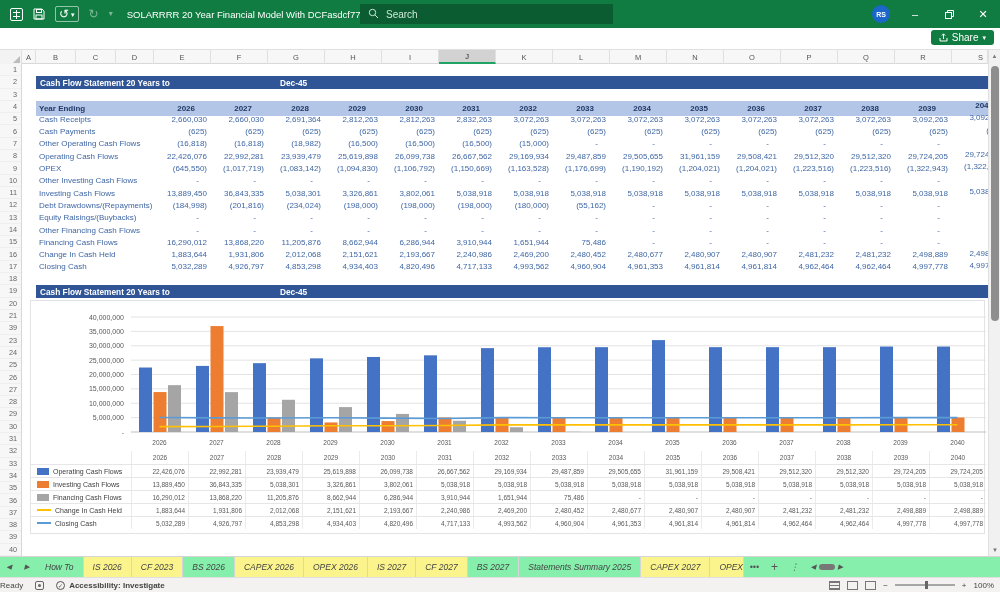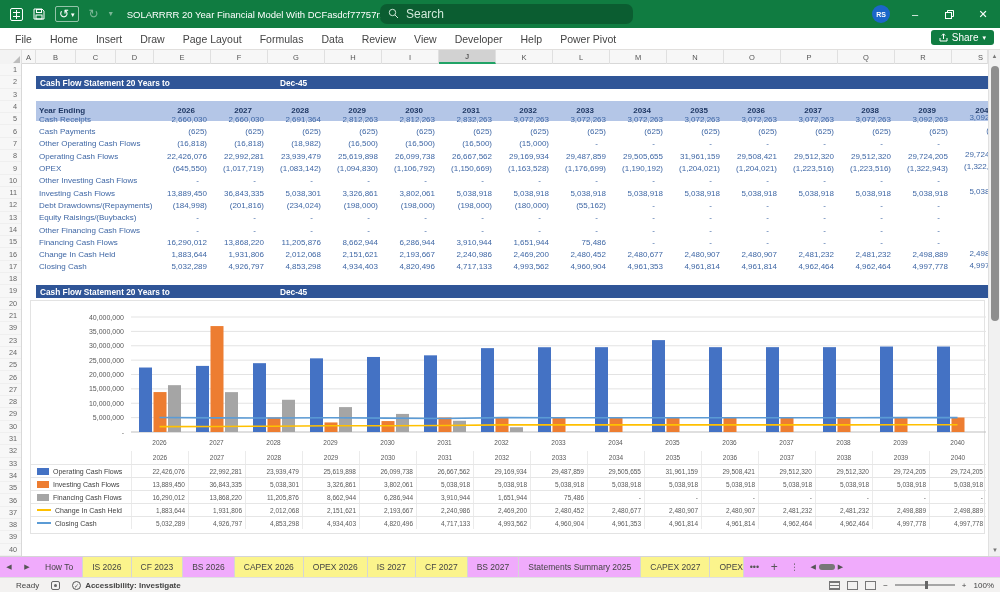--- a/index.html
+++ b/index.html
@@ -7,21 +7,21 @@
   body { font-family:"Liberation Sans", sans-serif; background:#fff; position:relative; }
   .app { position:absolute; inset:0; width:1000px; height:592px; }
 
   
   .titlebar { position:absolute; top:0; left:0; width:1000px; height:28px; background:#107C41; display:flex; align-items:center; color:#fff; }
   .qat { display:flex; align-items:center; gap:10px; padding-left:10px; }
   .qat .qbtn { font-size:12px; line-height:1; color:#fff; display:flex; align-items:center; }
   .undo-box { border:1px solid rgba(255,255,255,.55); border-radius:2px; padding:1px 3px; display:flex; gap:2px; align-items:center;}
   .dim { opacity:.45; }
   .doc-title { font-size:9.5px; margin-left:14px; white-space:nowrap; color:#fff; }
-  .searchbox { position:absolute; left:380px; top:4px; width:253px; height:20px; background:#0B5D31; border-radius:7px; display:flex; align-items:center; padding-left:26px; color:#CFE8D8; font-size:12px; }
+  .searchbox { position:absolute; left:360px; top:4px; width:253px; height:20px; background:#0B5D31; border-radius:0; display:flex; align-items:center; padding-left:26px; color:#CFE8D8; font-size:10px; }
   .search-ic { position:absolute; left:8px; top:4px; }
   .win-ctrls { position:absolute; right:0; top:0; height:28px; display:flex; align-items:center; gap:0; }
   .win-ctrls .wbtn { width:34px; height:28px; display:flex; align-items:center; justify-content:center; font-size:11px; color:#fff; }
   .avatar { width:18px; height:18px; border-radius:50%; background:#1B66C9; color:#fff; font-size:7px; font-weight:bold; display:flex; align-items:center; justify-content:center; margin-right:8px; }
 
   
   .ribbon { position:absolute; top:28px; left:0; width:1000px; height:22px; background:#FFFFFF; border-bottom:1px solid #E1DFDD; display:flex; align-items:center; }
   .rtabs { display:flex; gap:0; padding-left:6px; }
   .rtab { font-size:10.5px; color:#444; padding:3px 9px; white-space:nowrap; }
   .share-btn { position:absolute; right:6px; top:2px; background:#107C41; color:#fff; font-size:10px; border-radius:3px; padding:2px 8px; display:flex; align-items:center; gap:4px; }
@@ -37,21 +37,21 @@
 
   
   .sheet { position:absolute; top:64px; left:0; width:988px; height:492px; background:#fff; overflow:hidden; }
   .rowgutter { position:absolute; left:0; top:0; width:22px; height:492px; background:#F7F7F7; border-right:1px solid #D8D8D8; }
   .rn { height:12.3px; font-size:7.3px; color:#666; text-align:right; padding-right:4px; border-bottom:1px solid #EFEFEF; display:flex; align-items:center; justify-content:flex-end; }
   .cells { position:absolute; left:22px; top:0; width:966px; height:492px; }
 
   .banner { position:absolute; left:14px; width:952px; height:12.6px; background:#2F5597; color:#fff; font-size:8.3px; font-weight:bold; display:flex; align-items:center; padding-left:4px; }
   .banner .bdate { position:absolute; left:212px; font-weight:bold;margin-left:32px; }
 
-  .yearrow { position:absolute; left:14px; top:36.9px; width:952px; height:20px; background:#B4C6E7; color:#1F3864; font-weight:bold; font-size:8px; display:flex;align-items:center; }
+  .yearrow { position:absolute; left:14px; top:36.9px; width:952px; height:15px; background:#B4C6E7; color:#1F3864; font-weight:bold; font-size:8px; display:flex; }
   .yearrow .ylabel { width:118px; padding-left:3px; display:flex; align-items:center; flex:none; }
   .yearrow .ycell { width:57px; text-align:right; padding-right:16px; display:flex; align-items:center; justify-content:flex-end; flex:none; }
   .yearrow .ypartial { width:36px; overflow:hidden; flex:none; display:flex; }
   .yearrow .ypartial span { width:57px; text-align:right; padding-right:16px; flex:none; }
 
   .drow { position:absolute; left:0; width:966px; height:12.3px; display:flex; font-size:8px; color:#3F67A5; }
   .drow .dlabel { margin-left:14px; width:118px; white-space:nowrap; overflow:hidden; padding-left:3px; flex:none; display:flex; align-items:center; }
   .drow .dcell { width:57px; text-align:right; padding-right:4px; flex:none; display:flex; align-items:center; justify-content:flex-end; white-space:nowrap; }
   .drow .dcell.dash { padding-right:12px; }
   .drow .dpartial { width:36px; overflow:hidden; flex:none; display:flex; }
@@ -68,33 +68,33 @@
   .sw-bar { width:12px; height:7px; flex:none; }
   .sw-line { width:14px; height:2px; flex:none; }
 
   
   .vscroll { position:absolute; top:50px; right:0; width:12px; height:506px; background:#F1F1F1; border-left:1px solid #E0E0E0; }
   .vs-arrow { height:12px; display:flex; align-items:center; justify-content:center; font-size:6px; color:#777; }
   .vs-thumb { position:absolute; left:2px; top:16px; width:8px; height:255px; background:#8E8E8E; border-radius:4px; }
   .vs-bottom { position:absolute; bottom:0; left:0; width:12px; }
 
   
-  .tabbar { position:absolute; top:556px; left:0; width:1000px; height:21px; background:#f0abfc; border-top:1px solid #D5D5D5; display:flex; align-items:stretch; font-size:8.5px; color:#444; }
+  .tabbar { position:absolute; top:556px; left:0; width:1000px; height:21px; background:#86efac; border-top:1px solid #D5D5D5; display:flex; align-items:stretch; font-size:8.5px; color:#444;font-style:italic; }
   .tnav { width:18px; display:flex; align-items:center; justify-content:center; color:#555; font-size:7px; }
   .stab { display:flex; align-items:center; padding:0 9px; border-right:1px solid #D5D5D5; white-space:nowrap; }
   .stab.yellow { background:#FBF48C; }
   .stab.active { background:#FFFFFF; font-weight:bold; color:#222; border-bottom:2px solid #1E7145; }
   .stab.clipped { max-width:34px; overflow:hidden; }
   .tctl { display:flex; align-items:center; justify-content:center; width:20px; color:#555; font-size:9px; }
   .mini-scroll { display:flex; align-items:center; gap:3px; padding:0 6px; }
   .mini-thumb { width:16px; height:6px; background:#777; border-radius:3px; }
 
   
   .statusbar { position:absolute; top:577px; left:0; width:1000px; height:15px; background:#F3F2F1; border-top:1px solid #E0E0E0; display:flex; align-items:center; font-size:8px; color:#444; }
-  .sb-left { display:flex; gap:12px; padding-left:16px; }
+  .sb-left { display:flex; gap:12px; padding-left:0; }
   .sb-right { position:absolute; right:6px; display:flex; align-items:center; gap:7px; }
   .view-ic { width:11px; height:9px; border:1px solid #777; position:relative; }
   .view-ic.a { background:linear-gradient(#777 1px, transparent 1px) 0 3px/100% 3px repeat-y; }
   .zoom-track { width:60px; height:2px; background:#A6A6A6; position:relative; }
   .zoom-thumb { position:absolute; left:30px; top:-3px; width:3px; height:8px; background:#666; }
   .macro-ic { width:9px; height:9px; border:1px solid #666; border-radius:2px; position:relative; }
   .macro-ic:after { content:""; position:absolute; left:2px; top:2px; width:3px; height:3px; border-radius:50%; background:#666; }
   .acc-ic { width:9px; height:9px; border:1px solid #555; border-radius:50%; font-size:6px; display:flex; align-items:center; justify-content:center; color:#555; }
 </style>
 </head>
@@ -145,34 +145,20 @@
         <svg width="9" height="9" viewBox="0 0 9 9">
             <rect x="0.5" y="2.5" width="6" height="6" fill="none" stroke="#fff"></rect>
             <path d="M2.5 2.5 v-2 h6 v6 h-2" fill="none" stroke="#fff"></path>
           </svg>
       </span>
       <span class="wbtn">✕</span>
     </div>
   </div>
 
   <div class="ribbon">
-    <div class="rtabs" id="rtabs">
-        <span class="rtab">File</span>
-        <span class="rtab">Home</span>
-        <span class="rtab">Insert</span>
-        <span class="rtab">Draw</span>
-        <span class="rtab">Page Layout</span>
-        <span class="rtab">Formulas</span>
-        <span class="rtab">Data</span>
-        <span class="rtab">Review</span>
-        <span class="rtab">View</span>
-        <span class="rtab">Developer</span>
-        <span class="rtab">Help</span>
-        <span class="rtab">Power Pivot</span>
-      </div>
     <div class="share-btn">
       <svg width="9" height="9" viewBox="0 0 9 9">
           <path d="M1 5 v3 h7 v-3" fill="none" stroke="#fff"></path>
           <line x1="4.5" y1="6" x2="4.5" y2="1" stroke="#fff"></line>
           <path d="M2.8 2.6 L4.5 0.8 L6.2 2.6" fill="none" stroke="#fff"></path>
         </svg>
       <span>Share</span>
       <span style="font-size:7px">▾</span>
     </div>
   </div>

